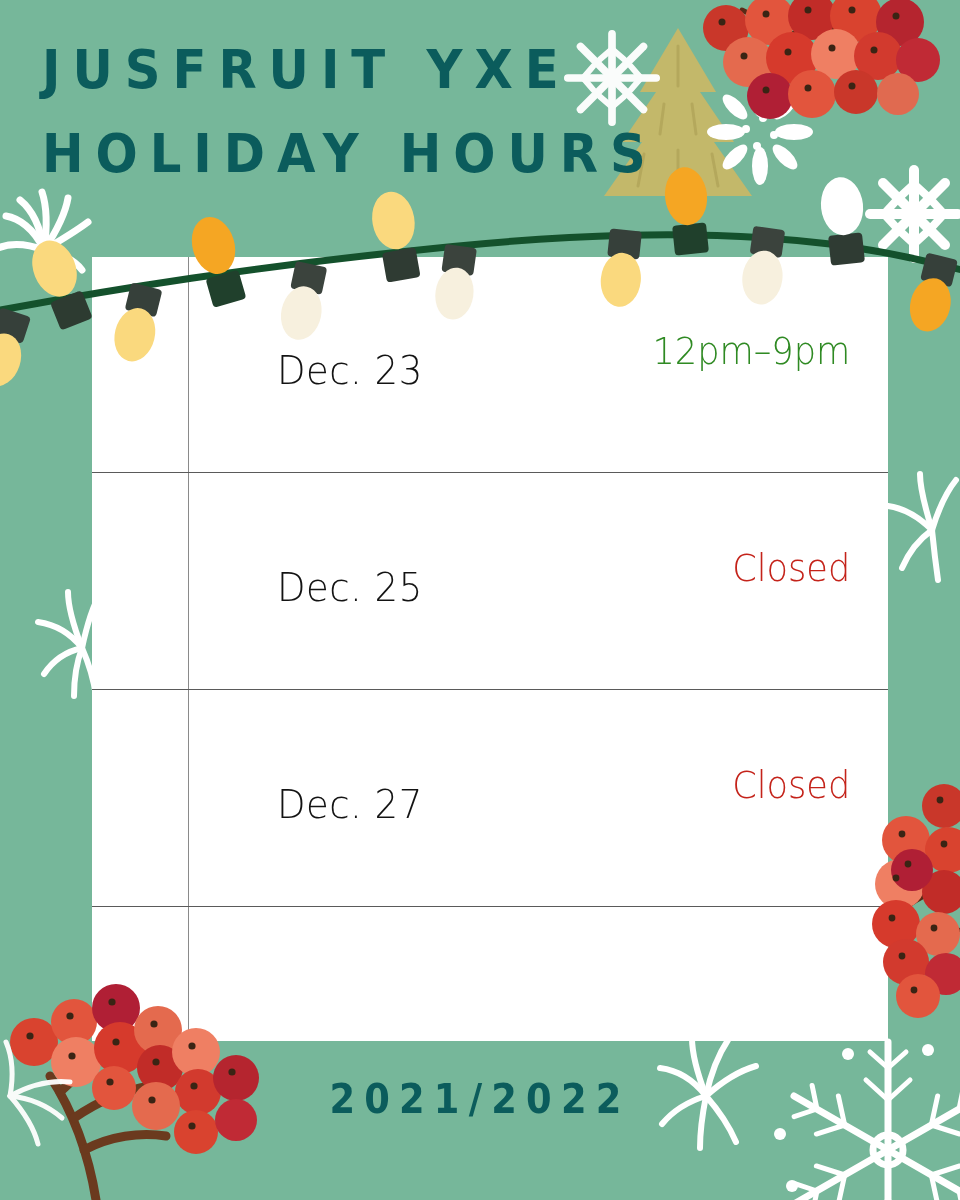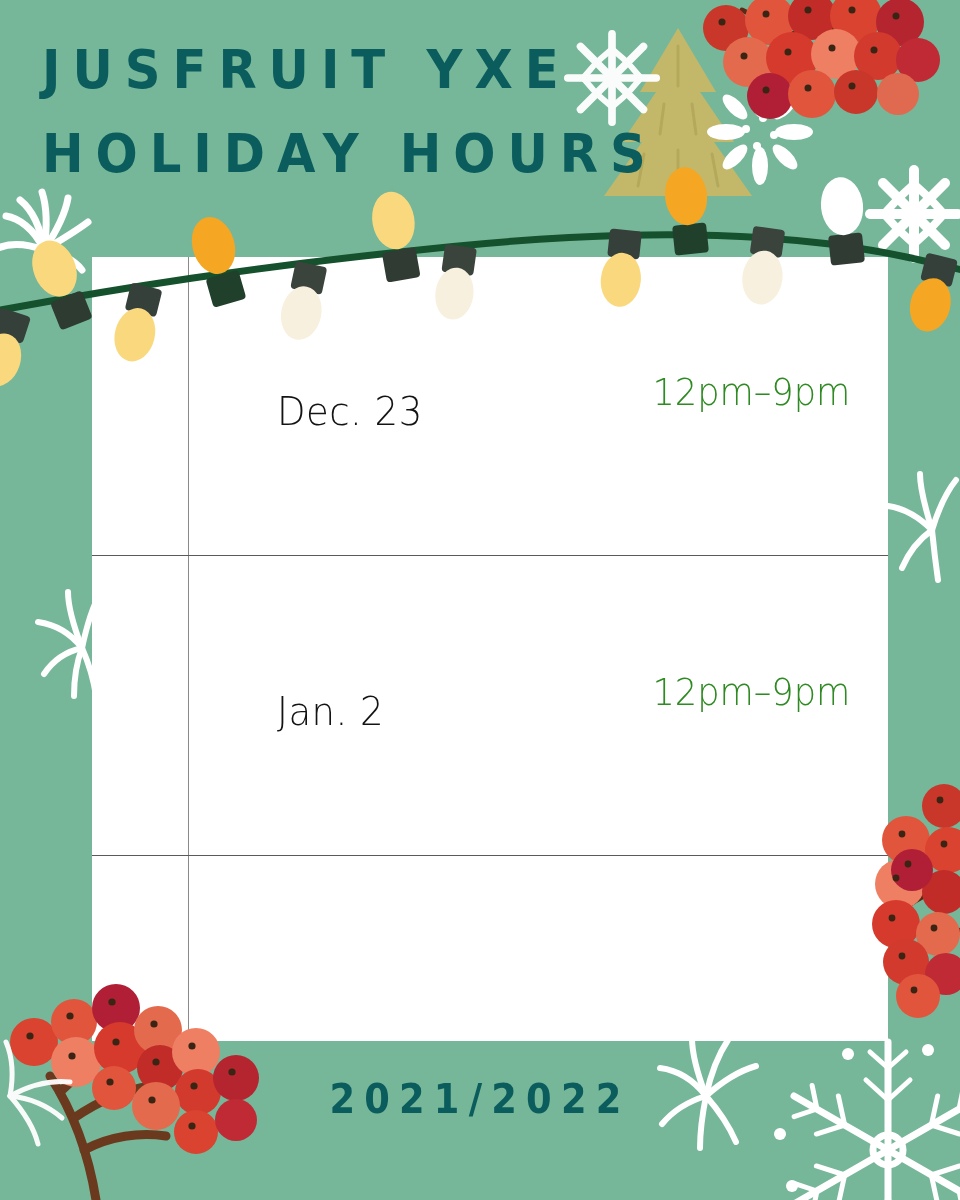--- a/index.html
+++ b/index.html
@@ -242,22 +242,31 @@
             <div class="cell-inner">
               <span class="date-txt">Dec. 23</span>
               <span class="hours-txt hours-open">12pm–9pm</span>
             </div>
           </td>
         </tr>
         <tr>
           <td class="col-narrow"></td>
           <td>
             <div class="cell-inner">
-              <span class="date-txt">Jan. 2</span>
-              <span class="hours-txt hours-open">12pm–9pm</span>
+              <span class="date-txt">Dec. 25</span>
+              <span class="hours-txt hours-closed">Closed</span>
+            </div>
+          </td>
+        </tr>
+        <tr>
+          <td class="col-narrow"></td>
+          <td>
+            <div class="cell-inner">
+              <span class="date-txt">Dec. 27</span>
+              <span class="hours-txt hours-closed">Closed</span>
             </div>
           </td>
         </tr>
         <tr class="spacer-row">
           <td class="col-narrow"></td>
           <td>
             <div class="cell-inner">
               <span class="date-txt"></span>
               <span class="hours-txt"></span>
             </div>

